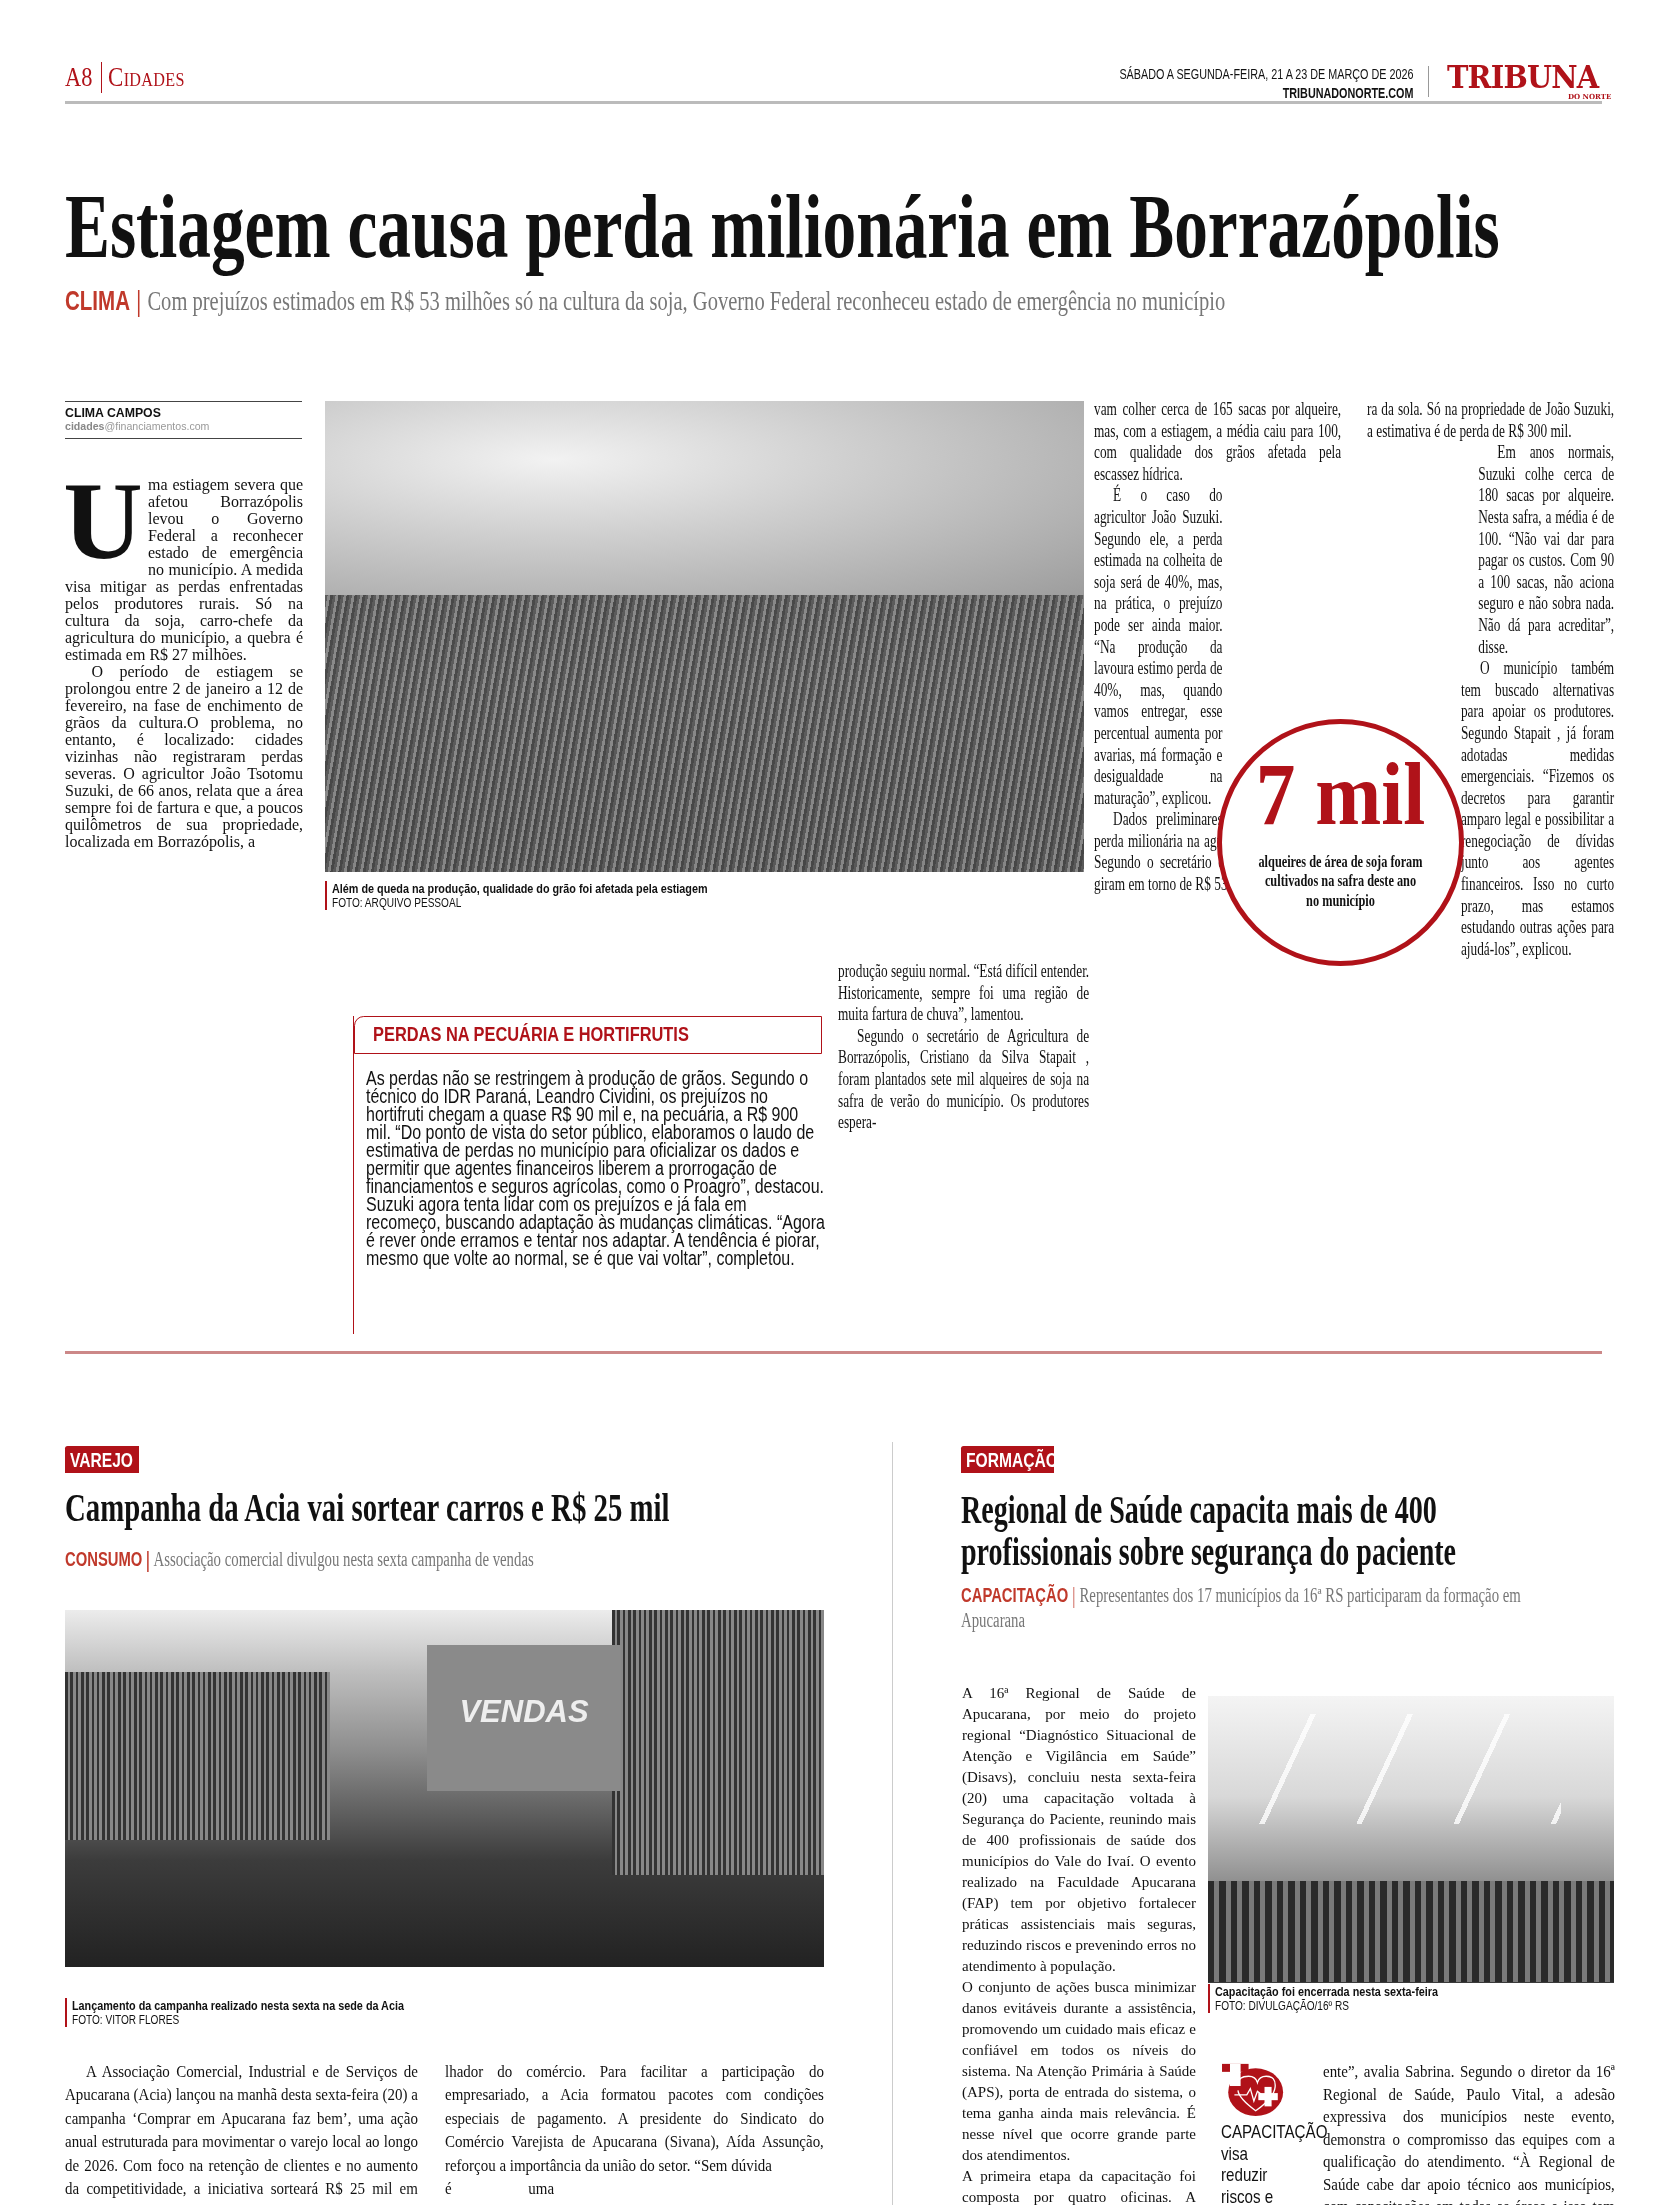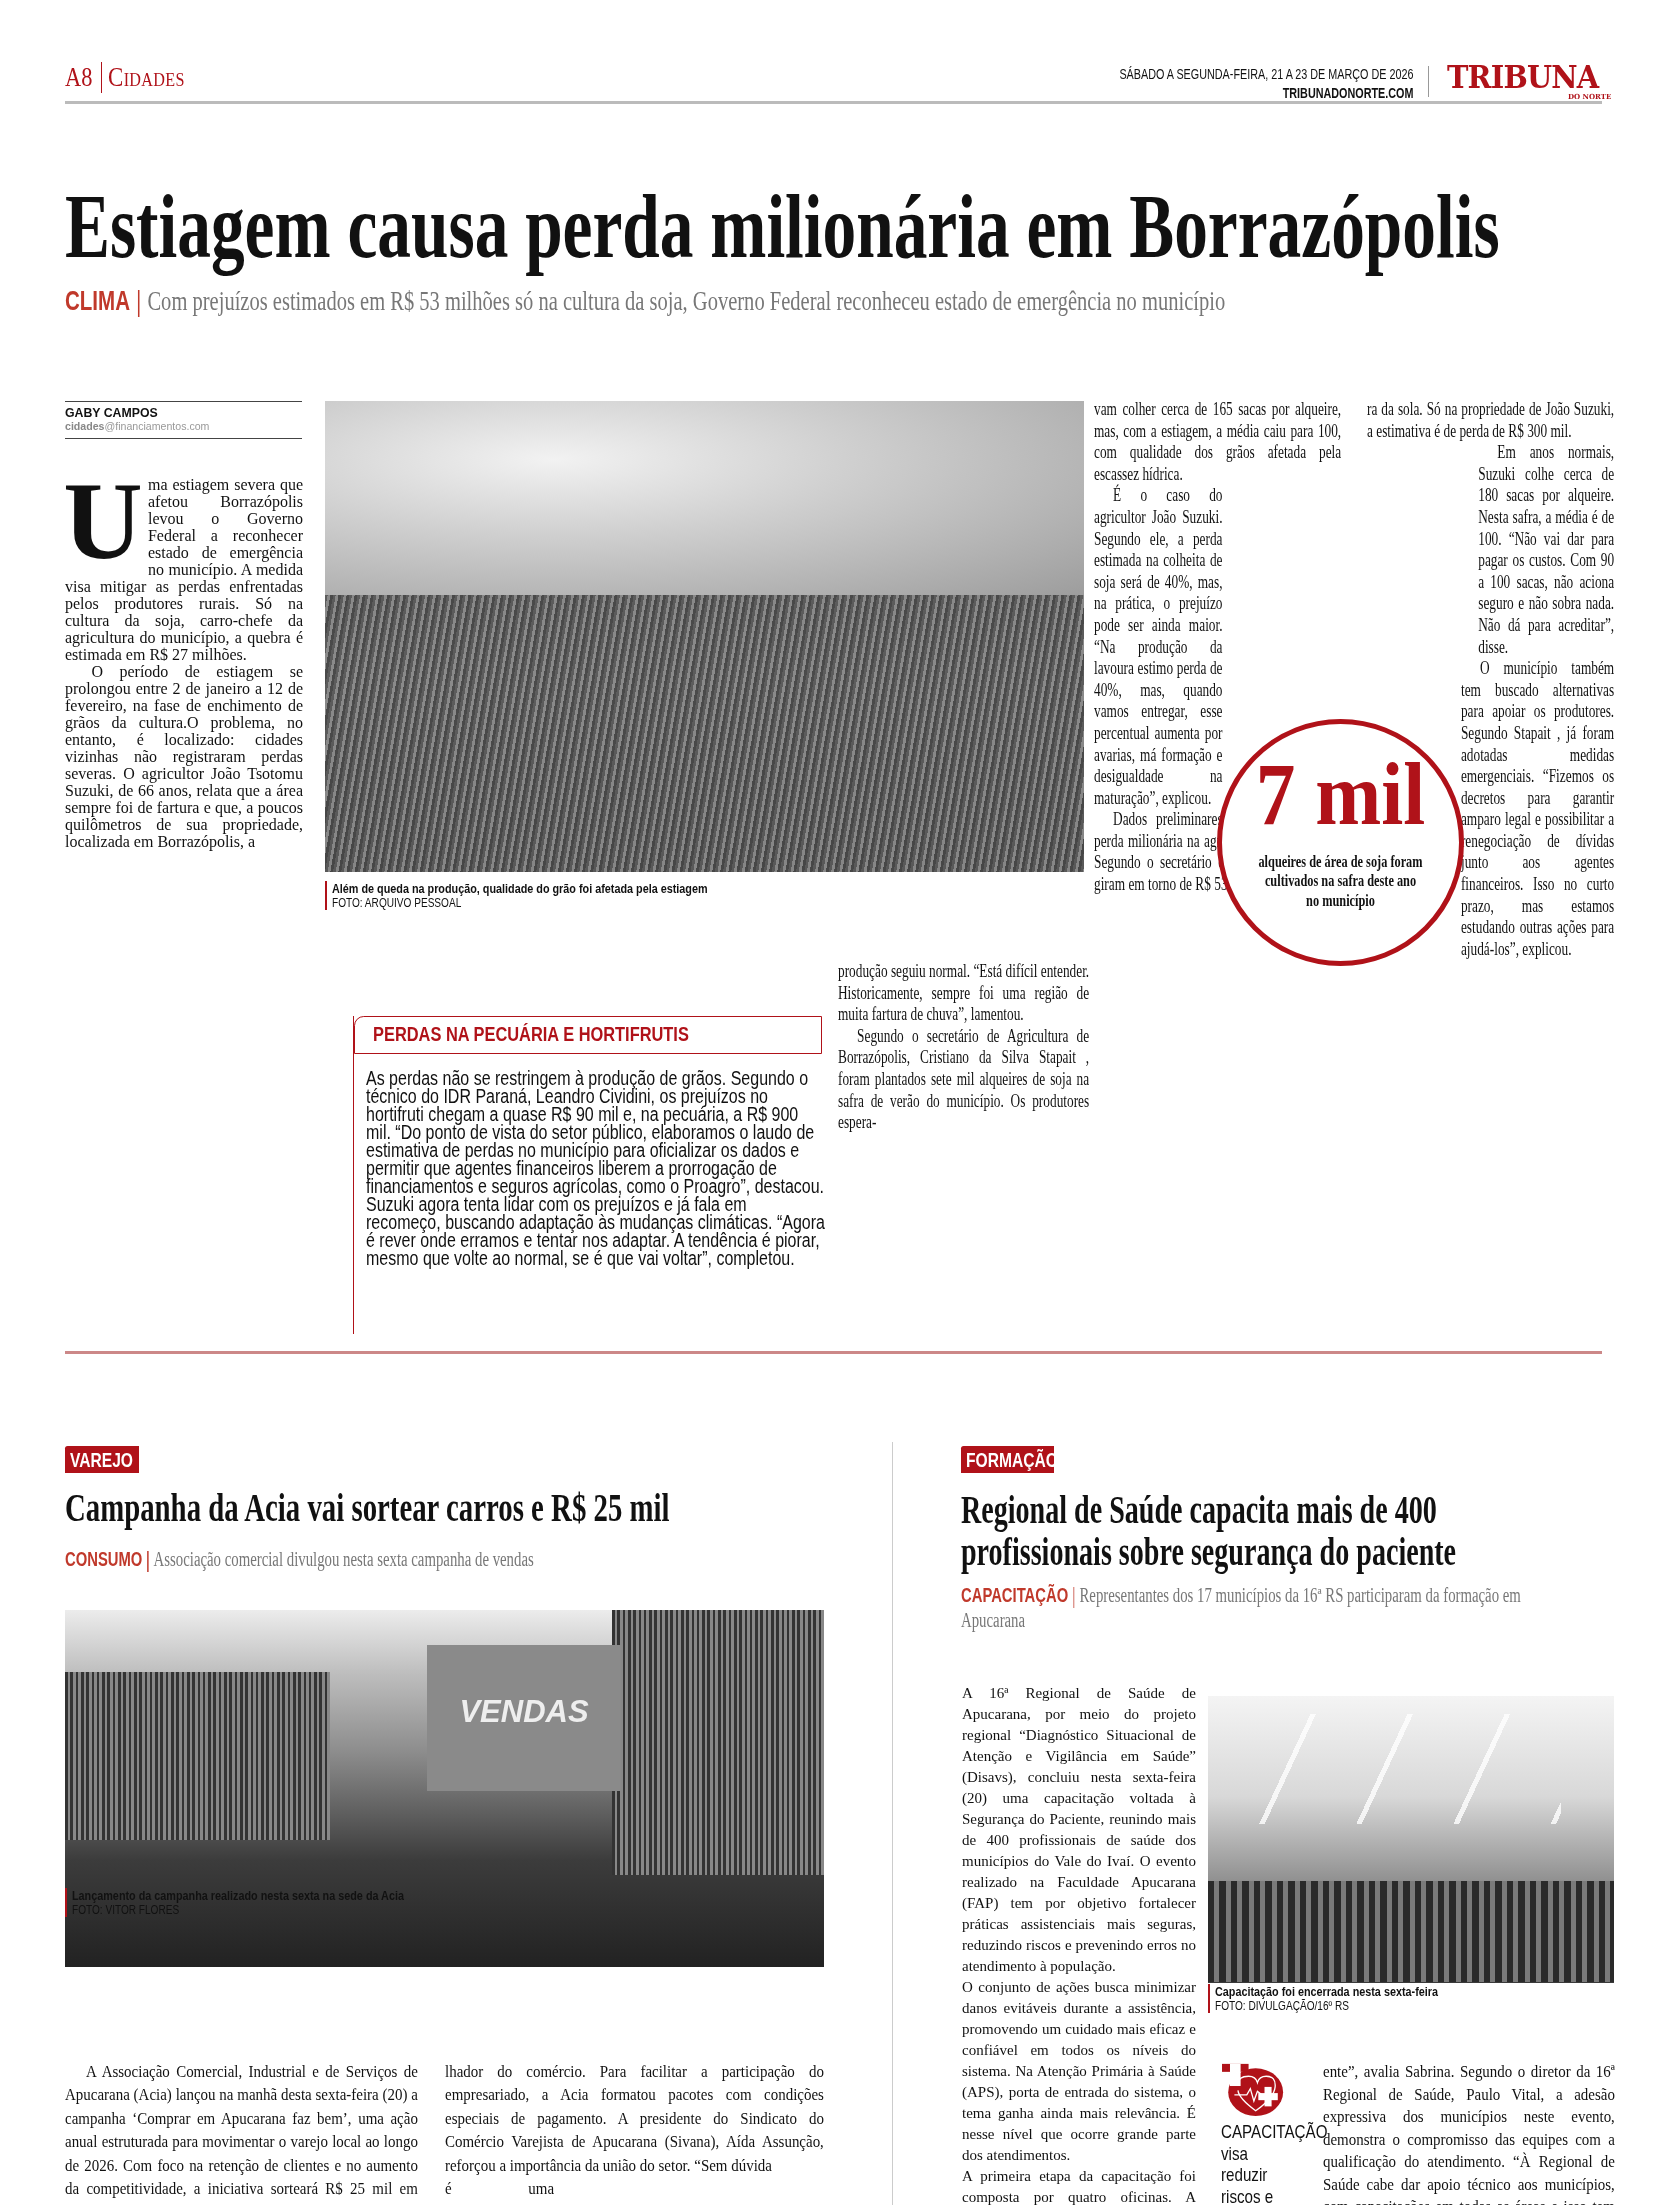--- a/index.html
+++ b/index.html
@@ -76,21 +76,21 @@
   .kick2 { left: 65px; top: 1548px; font-size: 20px; white-space: nowrap; transform: scaleX(0.74); transform-origin: left; }
   .kick2 .tag, .kick3 .tag { color: #c0392b; font-family: "Liberation Sans", sans-serif; font-weight: bold; }
   .kick2 .bar, .kick3 .bar { display: inline-block; width: 1.3px; height: 21px; background: #c0392b; margin: 0 7px; vertical-align: middle; }
   .kick2 .desc, .kick3 .desc { color: #777; }
 
   .photo2 { left: 65px; top: 1610px; width: 759px; height: 357px; background: linear-gradient(180deg, #ececec 0%, #bdbdbd 18%, #8c8c8c 40%, #3c3c3c 70%, #222 100%); overflow: hidden; }
   .photo2 .screen { position: absolute; left: 362px; top: 35px; width: 194px; height: 146px; background: #8a8a8a; }
   .photo2 .screen-txt { position: absolute; left: 0; top: 49px; width: 100%; text-align: center; color: #eee; font-family: "Liberation Sans", sans-serif; font-weight: bold; font-style: italic; font-size: 31px; }
   .photo2 .blinds { position: absolute; right: 0; top: 0; width: 212px; height: 265px; background: repeating-linear-gradient(90deg, #333 0 2.6px, #888 2.6px 5.3px); }
   .photo2 .blinds-l { position: absolute; left: 0; top: 62px; width: 265px; height: 168px; background: repeating-linear-gradient(90deg, #333 0 2.6px, #888 2.6px 5.3px); }
-  .cap2 { left: 65px; top: 1888px; width: 759px; }
+  .cap2 { left: 65px; top: 1998px; width: 759px; }
 
   .acia-col1 { left: 65px; top: 2060px; width: 353px; }
   .acia-col2 { left: 445px; top: 2060px; width: 379px; }
   .acia-text { font-size: 17px; line-height: 23.4px; text-align: justify; transform: scaleX(0.88); transform-origin: left; width: 113.6%; }
   .acia-text p { text-indent: 24px; }
   .acia-narrow { width: 124px; }
 
   
   .badge2 { left: 961px; top: 1446px; width: 93px; }
   .head3 { left: 961px; top: 1489px; font-size: 39px; font-weight: bold; line-height: 42px; white-space: nowrap; transform: scaleX(0.72); transform-origin: left; }
@@ -123,21 +123,21 @@
 <div class="abs logo">TRIBUNA</div>
 <div class="abs logo-sub">DO NORTE</div>
 <div class="abs top-rule"></div>
 
 <h1 class="abs headline">Estiagem causa perda milionária em Borrazópolis</h1>
 <div class="abs kicker">
   <span class="tag">CLIMA</span><span class="bar"></span><span class="desc">Com prejuízos estimados em R$ 53 milhões só na cultura da soja, Governo Federal reconheceu estado de emergência no município</span>
 </div>
 
 <div class="abs byline-box">
-  <div class="byline-name">GABY CAMPOS</div>
+  <div class="byline-name">CLIMA CAMPOS</div>
   <div class="byline-mail"><b>cidades</b><span>@financiamentos.com</span></div>
 </div>
 
 <div class="abs col1 col-text">
   <p class="first"><span class="dropcap">U</span><span>ma estiagem severa que afetou Borrazópolis levou o Governo Federal a reconhecer estado de emergência no município. A medida visa mitigar as perdas enfrentadas pelos produtores rurais. Só na cultura da soja, carro-chefe da agricultura do município, a quebra é estimada em R$ 27 milhões.</span></p>
   <p>O período de estiagem se prolongou entre 2 de janeiro a 12 de fevereiro, na fase de enchimento de grãos da cultura.O problema, no entanto, é localizado: cidades vizinhas não registraram perdas severas. O agricultor João Tsotomu Suzuki, de 66 anos, relata que a área sempre foi de fartura e que, a poucos quilômetros de sua propriedade, localizada em Borrazópolis, a</p>
 </div>
 
 <div class="abs photo1">
   <div class="sky"></div>

